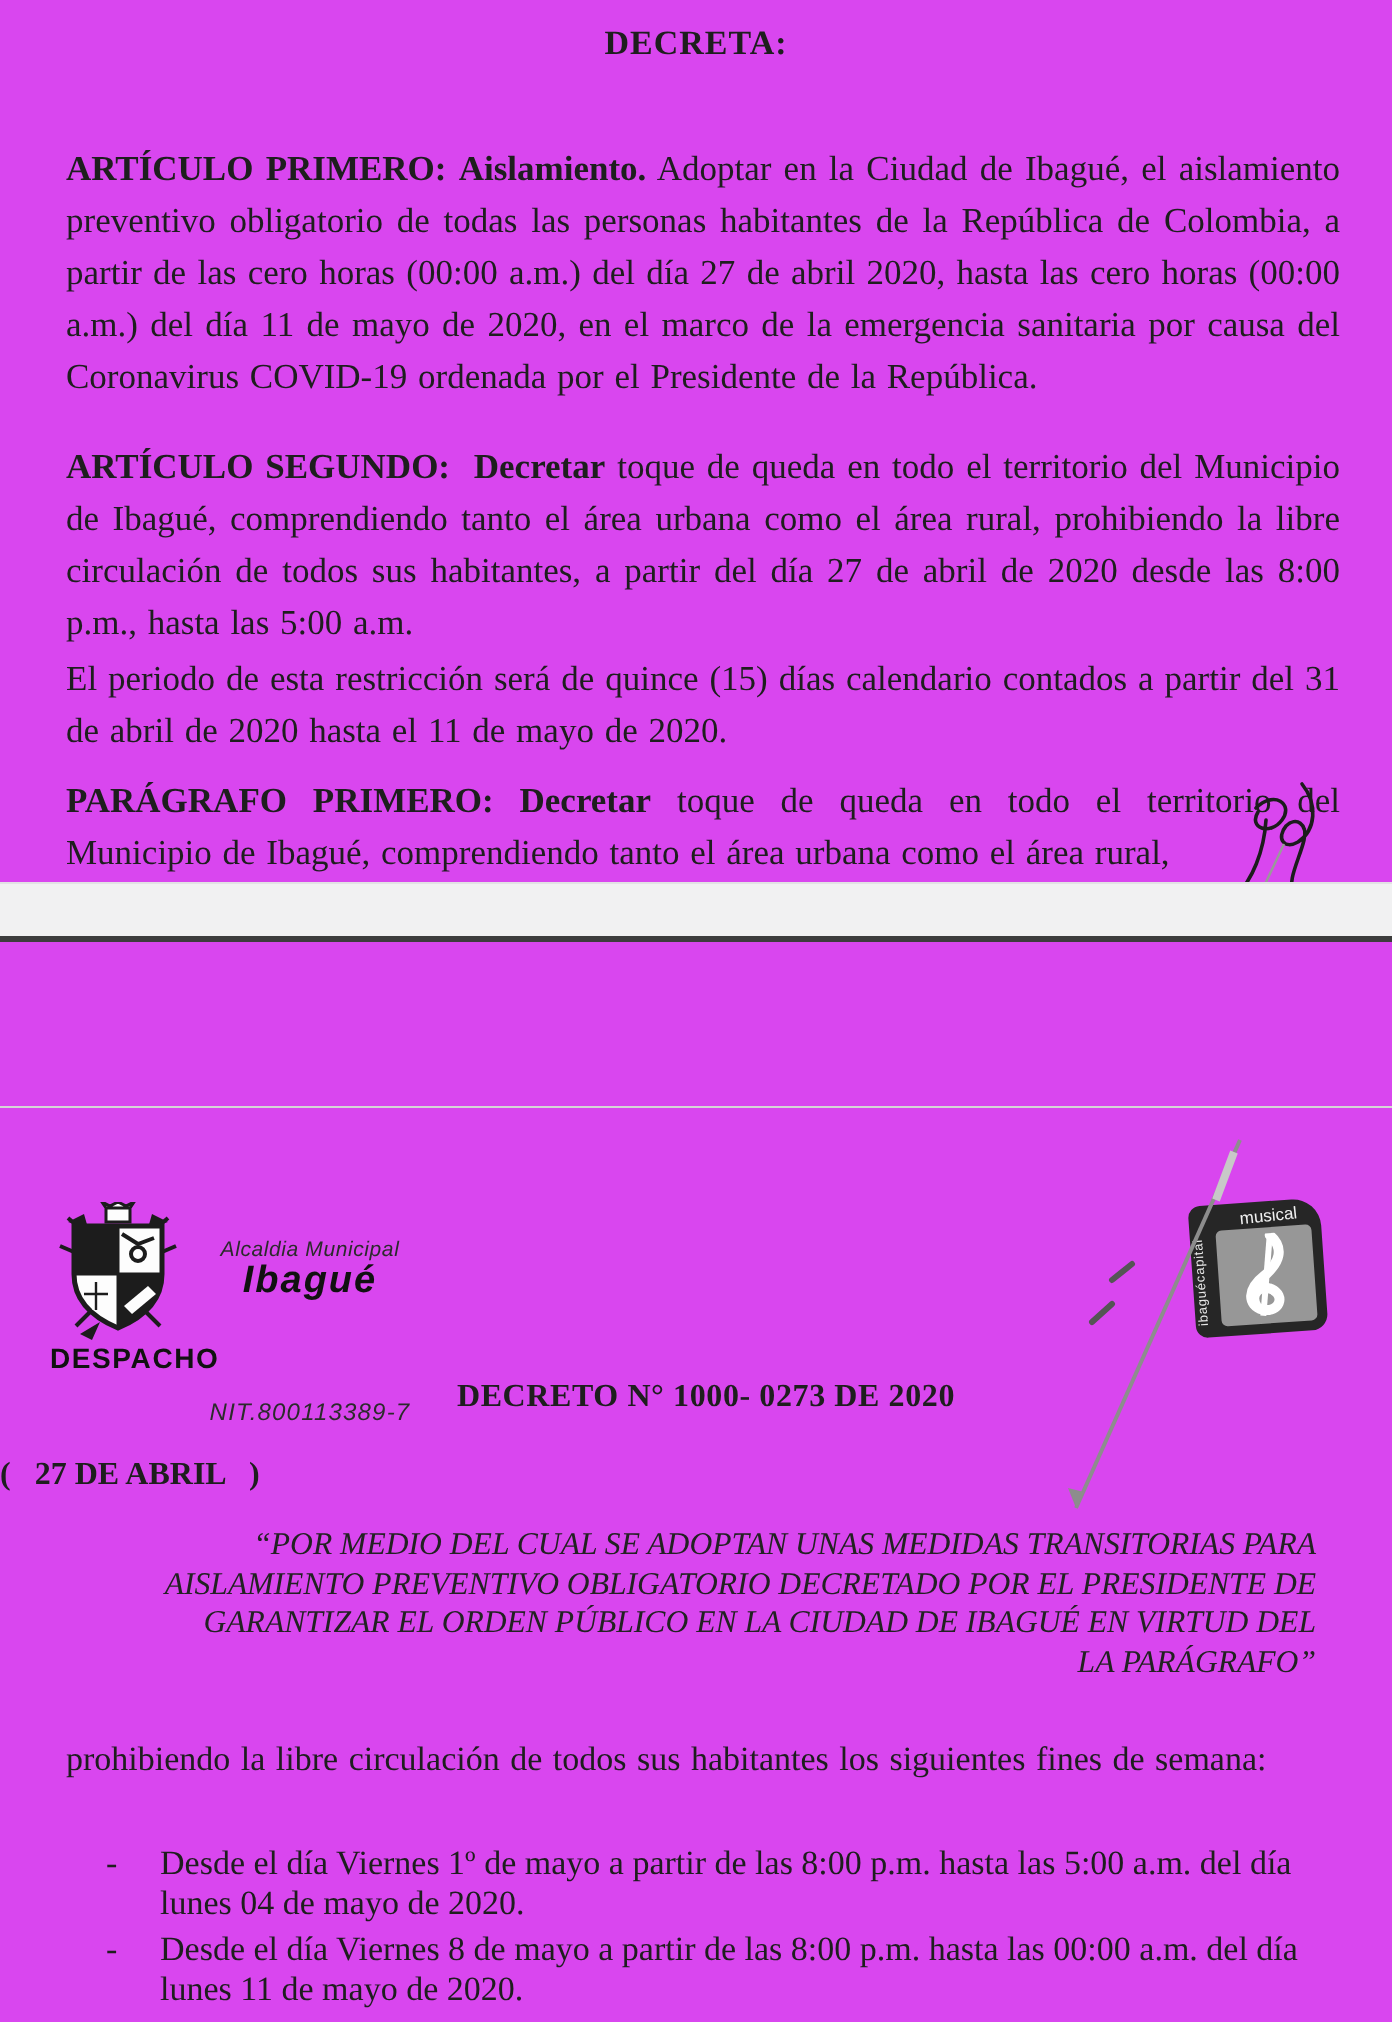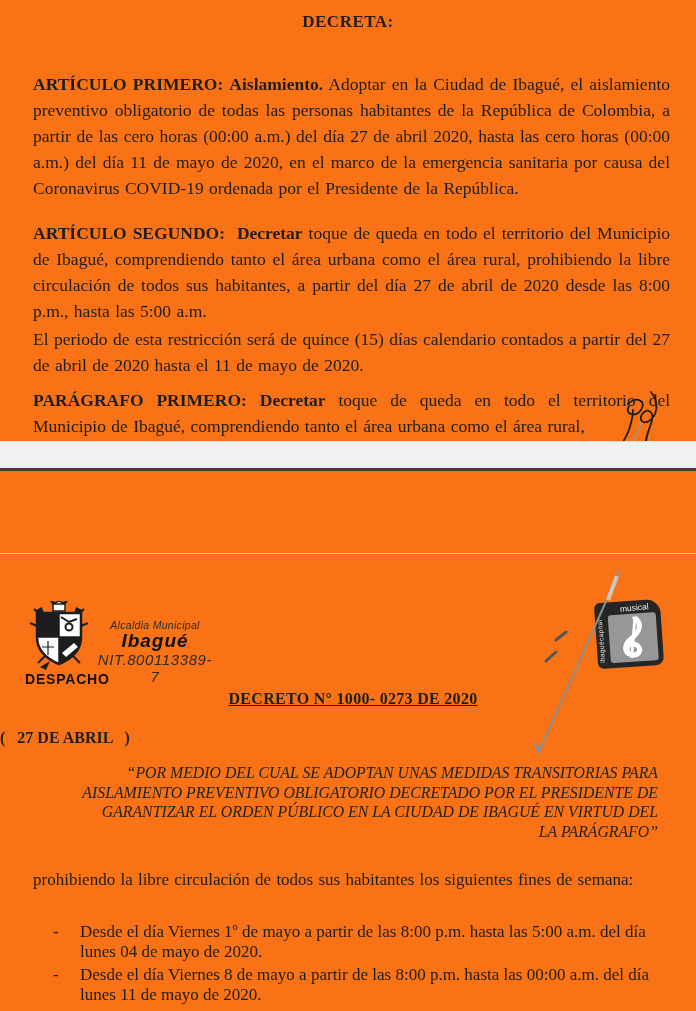--- a/index.html
+++ b/index.html
@@ -1,18 +1,18 @@
 <!DOCTYPE html>
 <html><head>
 <meta charset="utf-8">
 <style>
   html,body{margin:0;padding:0;background:#ffffff;}
   .page{
     position:relative;width:696px;height:1011px;margin:0 auto;
-    background:#f97316;color:#1e1e1e;overflow:hidden;
+    background:#d946ef;color:#1e1e1e;overflow:hidden;
     font-family:"Liberation Serif","DejaVu Serif",serif;
   }
   
   .doc-heading{
     position:absolute;top:12px;left:0;width:100%;text-align:center;
     font-weight:bold;font-size:17px;letter-spacing:.5px;
   }
   .para{
     position:absolute;left:33px;width:637px;
     font-size:17.5px;line-height:26px;text-align:justify;word-spacing:1px;
@@ -32,21 +32,21 @@
   .page2-edge{position:absolute;left:0;top:553px;width:100%;height:1px;background:#d6d6d6;}
 
   
   .crest{position:absolute;left:28px;top:601px;}
   .letterhead-text{
     position:absolute;left:96px;top:619px;width:118px;text-align:center;
     font-family:"Liberation Sans","DejaVu Sans",sans-serif;color:#2b2b2b;font-style:italic;
   }
   .lh-entity{font-size:10.5px;letter-spacing:.3px;}
   .lh-city{font-size:19px;font-weight:bold;color:#111;letter-spacing:1px;line-height:20px;}
-  .lh-nit{font-size:15px;letter-spacing:.6px;}
+  .lh-nit{font-size:12px;letter-spacing:.6px;margin-top:48px;}
   .lh-office{
     position:absolute;left:25px;top:671px;
     font-family:"Liberation Sans","DejaVu Sans",sans-serif;
     font-weight:bold;font-size:14px;letter-spacing:.8px;color:#111;
   }
 
   
   .stamp{
     position:absolute;left:596px;top:601px;width:66px;height:66px;
     background:#262626;border-radius:6px 14px 8px 6px;transform:rotate(-4deg);
@@ -62,21 +62,21 @@
     color:#e8e8e8;font-size:6.5px;letter-spacing:.4px;text-align:center;
   }
   .stamp-inner{
     position:absolute;left:13px;top:13px;width:48px;height:48px;
     background:#979797;border-radius:3px;display:flex;align-items:center;justify-content:center;
   }
 
   
   .decree-number{
     position:absolute;top:690px;left:0;width:696px;padding-left:10px;box-sizing:border-box;
-    text-align:center;font-weight:bold;font-size:16px;letter-spacing:.3px;text-decoration:underline;
+    text-align:center;font-weight:bold;font-size:16px;letter-spacing:.3px;
   }
   .decree-date{
     position:absolute;top:729px;left:0;width:696px;box-sizing:border-box;
     text-align:left;font-weight:bold;font-size:16px;white-space:pre;
   }
   .subject{
     position:absolute;top:763px;left:38px;width:620px;text-align:right;
     font-style:italic;font-size:15.8px;line-height:19.5px;color:#222;
   }
   .p2para{
@@ -95,21 +95,21 @@
 <body>
 
 <div class="page">
 
   <div class="doc-heading">DECRETA:</div>
 
   <p class="para" id="art1"><b>ARTÍCULO PRIMERO:</b> <b>Aislamiento.</b> <span>Adoptar en la Ciudad de Ibagué, el aislamiento preventivo obligatorio de todas las personas habitantes de la República de Colombia, a partir de las cero horas (00:00 a.m.) del día 27 de abril 2020, hasta las cero horas (00:00 a.m.) del día 11 de mayo de 2020, en el marco de la emergencia sanitaria por causa del Coronavirus COVID-19 ordenada por el Presidente de la República.</span></p>
 
   <p class="para" id="art2"><b>ARTÍCULO SEGUNDO:</b>&nbsp; <b>Decretar</b> <span>toque de queda en todo el territorio del Municipio de Ibagué, comprendiendo tanto el área urbana como el área rural, prohibiendo la libre circulación de todos sus habitantes, a partir del día 27 de abril de 2020 desde las 8:00 p.m., hasta las 5:00 a.m.</span></p>
 
-  <p class="para" id="periodo">El periodo de esta restricción será de quince (15) días calendario contados a partir del 27 de abril de 2020 hasta el 11 de mayo de 2020.</p>
+  <p class="para" id="periodo">El periodo de esta restricción será de quince (15) días calendario contados a partir del 31 de abril de 2020 hasta el 11 de mayo de 2020.</p>
 
   <p class="para" id="par1"><b>PARÁGRAFO PRIMERO:</b> <b>Decretar</b> <span>toque de queda en todo el territorio del Municipio de Ibagué, comprendiendo tanto el área urbana como el área rural,</span></p>
 
   <svg class="mark" style="left:598px;top:382px" width="64" height="78" viewBox="0 0 64 78">
     <path d="M30 22 c9 -9 19 -2 13 6 c-6 8 -17 4 -12 -4 M35 28 c-1 16 -7 30 -15 38 c-5 5 -10 1 -6 -4" fill="none" stroke="#1c1c1c" stroke-width="1.8" stroke-linecap="round"></path>
     <path d="M53 10 c8 10 7 23 -2 29 c-7 4 -11 -2 -6 -8 c5 -5 11 -1 9 7 c-2 9 -9 21 -5 27" fill="none" stroke="#1c1c1c" stroke-width="1.8" stroke-linecap="round"></path>
     <path d="M44 40 L27 76" fill="none" stroke="#9a9a9a" stroke-width="1.2"></path>
   </svg>
 
   <div class="divider-band"></div>

